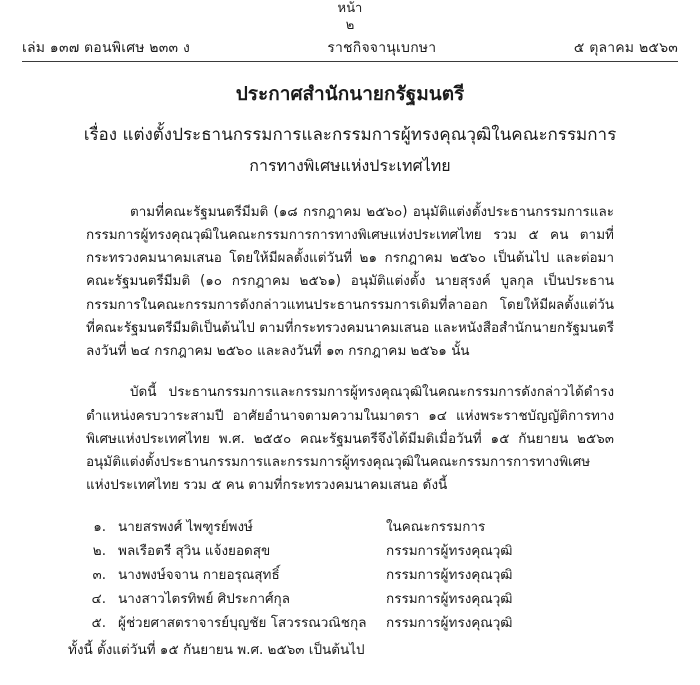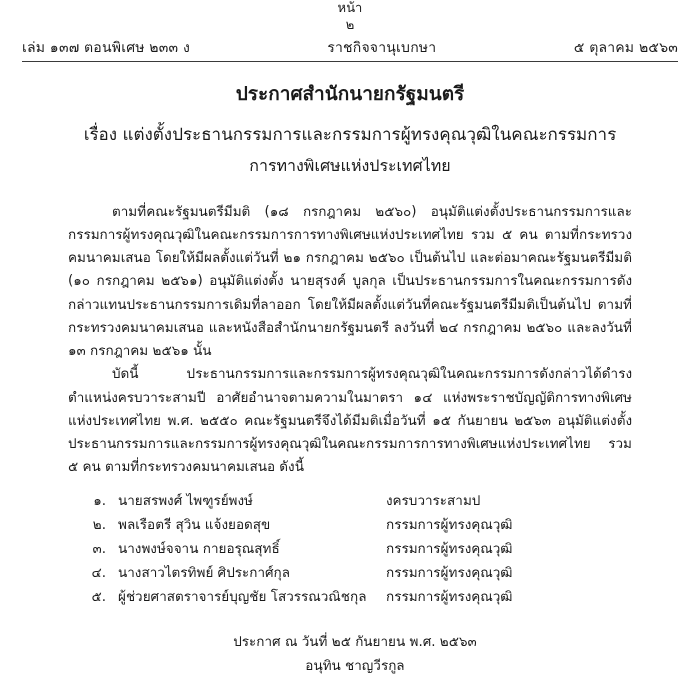--- a/index.html
+++ b/index.html
@@ -73,21 +73,21 @@
     margin-top: 6px;
   }
   .body-block {
     margin: 22px 68px 0 68px;
     font-size: 13.5px;
     line-height: 1.72;
     text-align: justify;
     text-justify: inter-word;
   }
   .para {
-    margin: 0;
+    margin: 18px;
     text-indent: 44px;
   }
   .para + .para {
     margin-top: 0px;
   }
   .list-block {
     margin: 10px 68px 0 68px;
     font-size: 13.5px;
     line-height: 1.78;
   }
@@ -149,21 +149,21 @@
 
   <div class="body-block">
     <p class="para">ตามที่คณะรัฐมนตรีมีมติ (๑๘ กรกฎาคม ๒๕๖๐) อนุมัติแต่งตั้งประธานกรรมการและกรรมการผู้ทรงคุณวุฒิในคณะกรรมการการทางพิเศษแห่งประเทศไทย รวม ๕ คน ตามที่กระทรวงคมนาคมเสนอ โดยให้มีผลตั้งแต่วันที่ ๒๑ กรกฎาคม ๒๕๖๐ เป็นต้นไป และต่อมาคณะรัฐมนตรีมีมติ (๑๐ กรกฎาคม ๒๕๖๑) อนุมัติแต่งตั้ง นายสุรงค์ บูลกุล เป็นประธานกรรมการในคณะกรรมการดังกล่าวแทนประธานกรรมการเดิมที่ลาออก โดยให้มีผลตั้งแต่วันที่คณะรัฐมนตรีมีมติเป็นต้นไป ตามที่กระทรวงคมนาคมเสนอ และหนังสือสำนักนายกรัฐมนตรี ลงวันที่ ๒๔ กรกฎาคม ๒๕๖๐ และลงวันที่ ๑๓ กรกฎาคม ๒๕๖๑ นั้น</p>
     <p class="para">บัดนี้ ประธานกรรมการและกรรมการผู้ทรงคุณวุฒิในคณะกรรมการดังกล่าวได้ดำรงตำแหน่งครบวาระสามปี อาศัยอำนาจตามความในมาตรา ๑๔ แห่งพระราชบัญญัติการทางพิเศษแห่งประเทศไทย พ.ศ. ๒๕๕๐ คณะรัฐมนตรีจึงได้มีมติเมื่อวันที่ ๑๕ กันยายน ๒๕๖๓ อนุมัติแต่งตั้งประธานกรรมการและกรรมการผู้ทรงคุณวุฒิในคณะกรรมการการทางพิเศษแห่งประเทศไทย รวม ๕ คน ตามที่กระทรวงคมนาคมเสนอ ดังนี้</p>
   </div>
 
   <div class="list-block">
     <div class="list-row">
       <span class="list-num">๑.</span>
       <span class="list-name">นายสรพงศ์ ไพฑูรย์พงษ์</span>
-      <span class="list-role">งครบวาระสามป</span>
+      <span class="list-role">ในคณะกรรมการ</span>
     </div>
     <div class="list-row">
       <span class="list-num">๒.</span>
       <span class="list-name">พลเรือตรี สุวิน แจ้งยอดสุข</span>
       <span class="list-role">กรรมการผู้ทรงคุณวุฒิ</span>
     </div>
     <div class="list-row">
       <span class="list-num">๓.</span>
       <span class="list-name">นางพงษ์จจาน กายอรุณสุทธิ์</span>
       <span class="list-role">กรรมการผู้ทรงคุณวุฒิ</span>
@@ -173,20 +173,21 @@
       <span class="list-name">นางสาวไตรทิพย์ ศิประกาศ์กุล</span>
       <span class="list-role">กรรมการผู้ทรงคุณวุฒิ</span>
     </div>
     <div class="list-row">
       <span class="list-num">๕.</span>
       <span class="list-name">ผู้ช่วยศาสตราจารย์บุญชัย โสวรรณวณิชกุล</span>
       <span class="list-role">กรรมการผู้ทรงคุณวุฒิ</span>
     </div>
   </div>
 
+  <div class="effect-line">ทั้งนี้ ตั้งแต่วันที่ ๑๕ กันยายน พ.ศ. ๒๕๖๓ เป็นต้นไป</div>
 
   <div class="sign-block">
     <div class="sign-date">ประกาศ ณ วันที่ ๒๕ กันยายน พ.ศ. ๒๕๖๓</div>
     <div class="sign-name">อนุทิน ชาญวีรกูล</div>
 
   </div>
 
 </div>
 
 </body></html>

